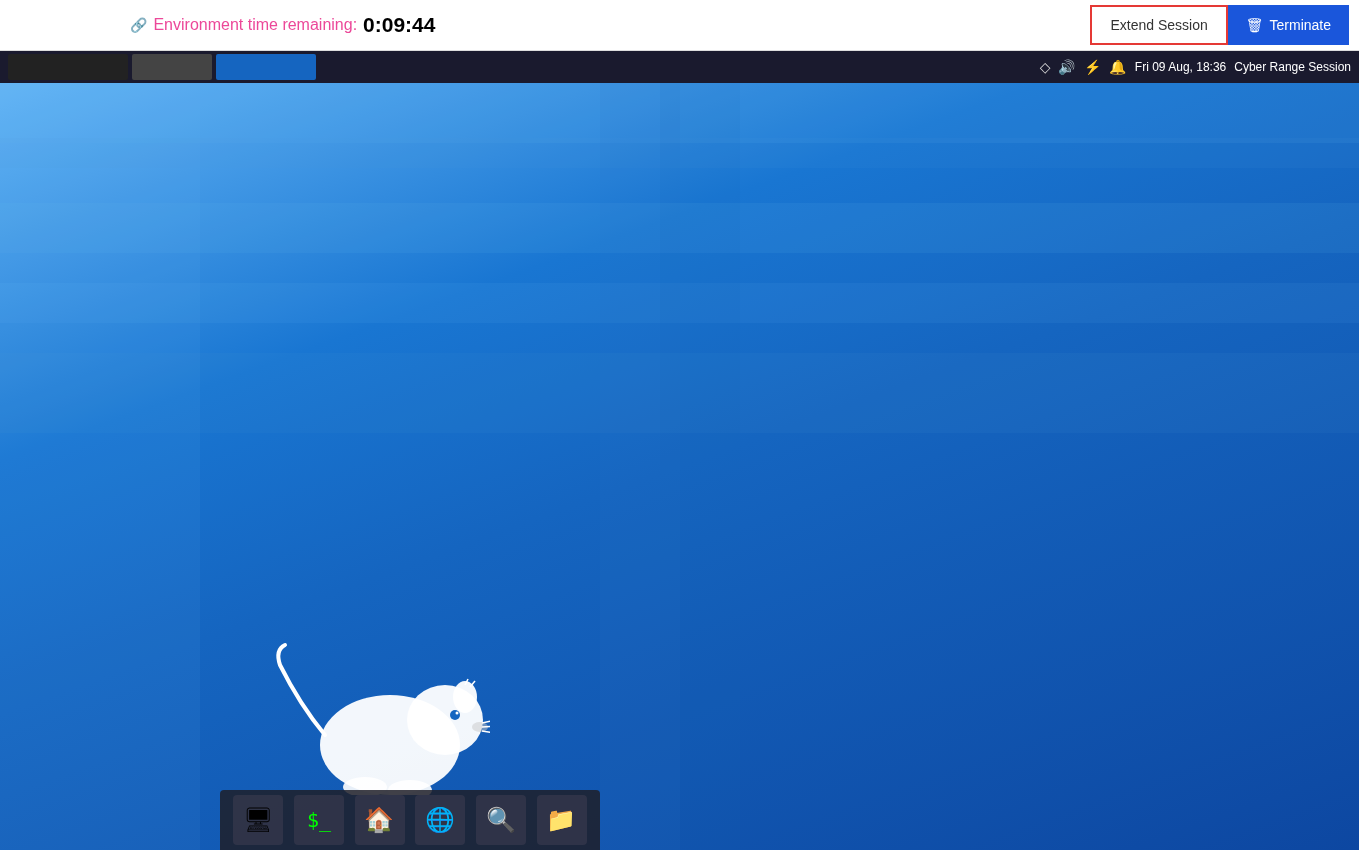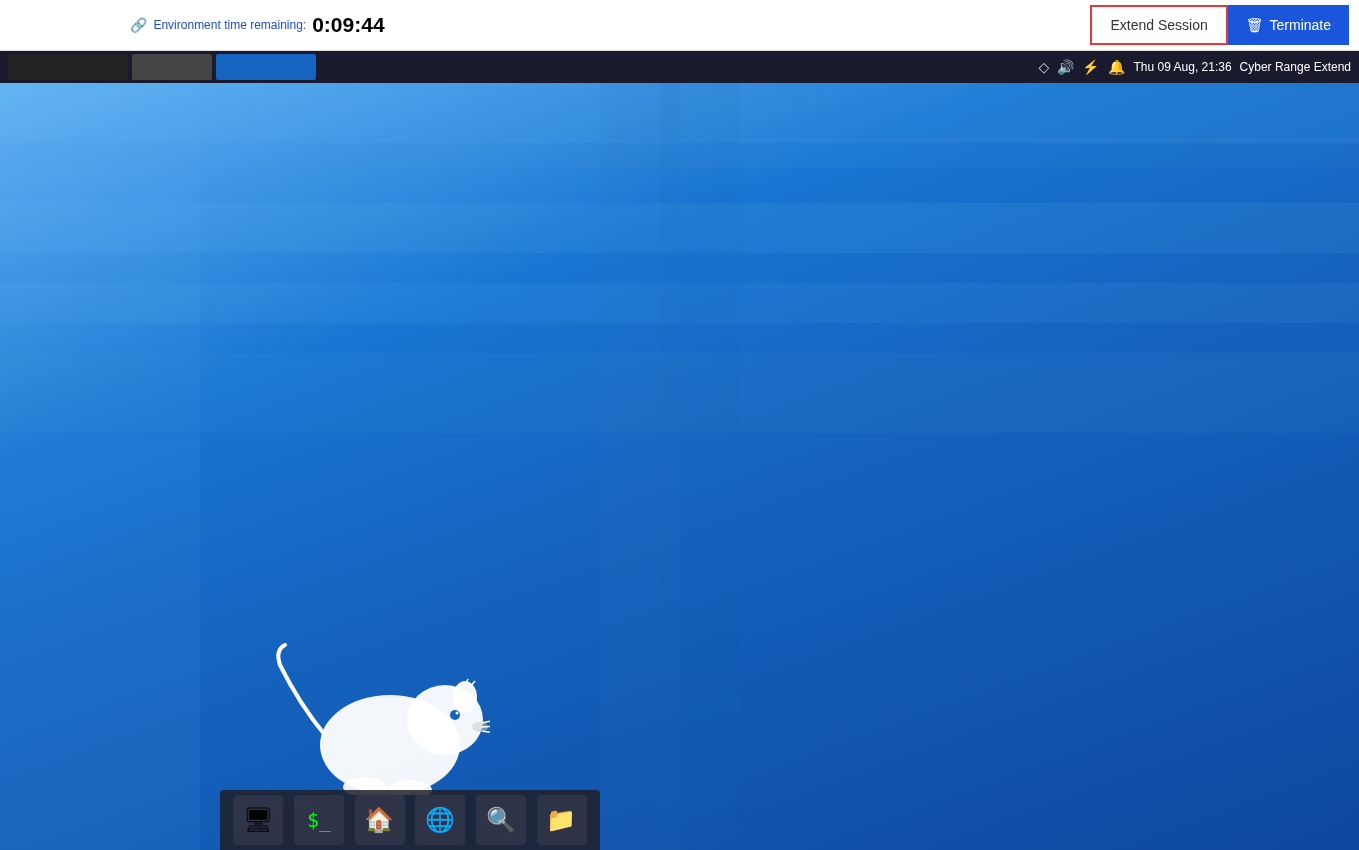--- a/index.html
+++ b/index.html
@@ -20,22 +20,22 @@
       display: flex;
       align-items: center;
       gap: 6px;
       margin-left: 120px;
     }
     #external-link-icon {
       color: #1a73e8;
       font-size: 14px;
     }
     #timer-label {
-      color: #1d4ed8;
-      font-size: 12px;
+      color: #ec4899;
+      font-size: 16px;
       font-weight: normal;
     }
     #timer-value {
       color: #000;
       font-size: 21px;
       font-weight: bold;
     }
     #top-bar-buttons {
       display: flex;
       align-items: center;
@@ -217,22 +217,22 @@
   <div id="taskbar-left">
     <div id="taskbar-app1"></div>
     <div id="taskbar-app2"></div>
     <div id="taskbar-app3"></div>
   </div>
   <div id="taskbar-right">
     <span class="taskbar-icon">◇</span>
     <span class="taskbar-icon">🔊</span>
     <span class="taskbar-icon">⚡</span>
     <span class="taskbar-icon">🔔</span>
-    <span id="taskbar-datetime">Thu 09 Aug, 21:36</span>
-    <span id="taskbar-user">Cyber Range Extend</span>
+    <span id="taskbar-datetime">Fri 09 Aug, 18:36</span>
+    <span id="taskbar-user">Cyber Range Session</span>
   </div>
 </div>
 
 <div id="desktop">
   <div id="desktop-bg">
     <div class="band" id="band1"></div>
     <div class="band" id="band2"></div>
     <div class="band" id="band3"></div>
     <div class="band" id="band4"></div>
     <div class="band" id="band5"></div>

